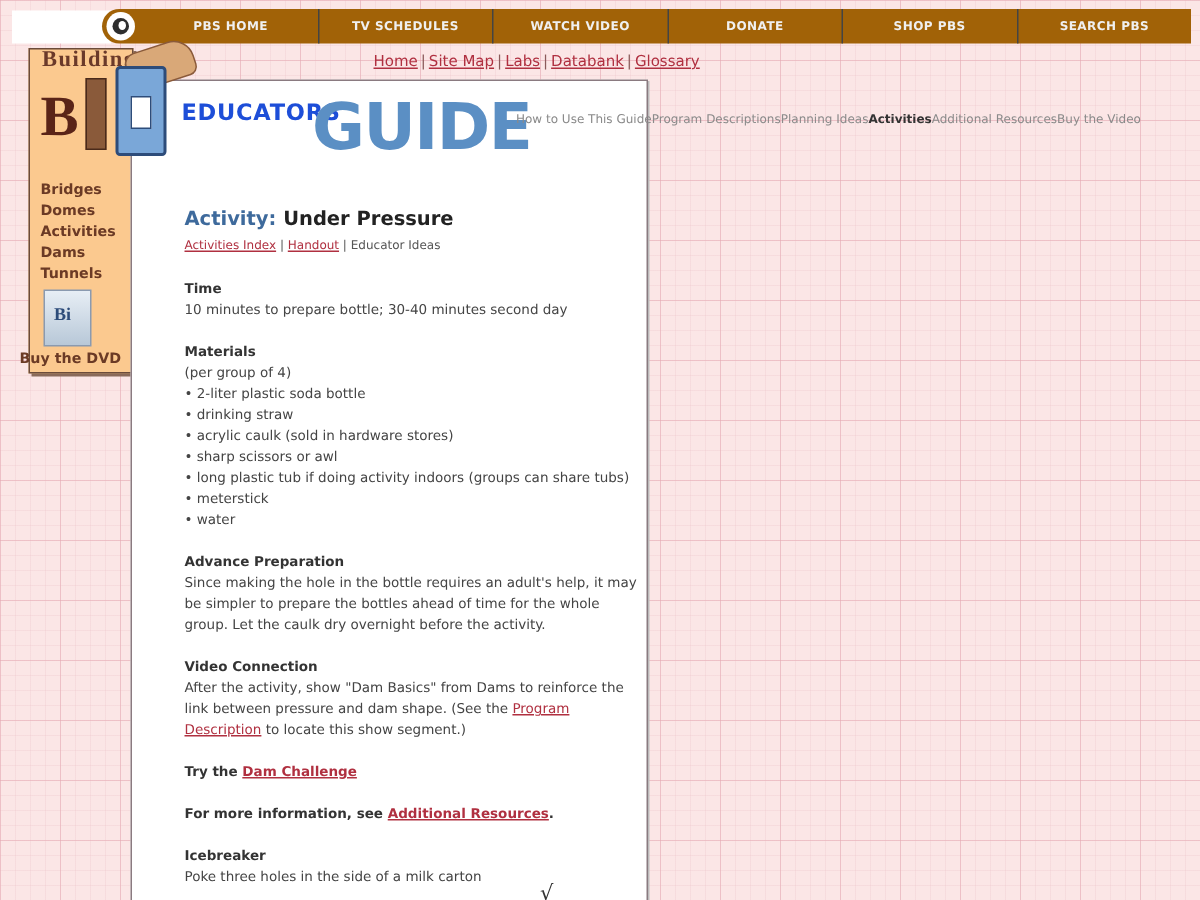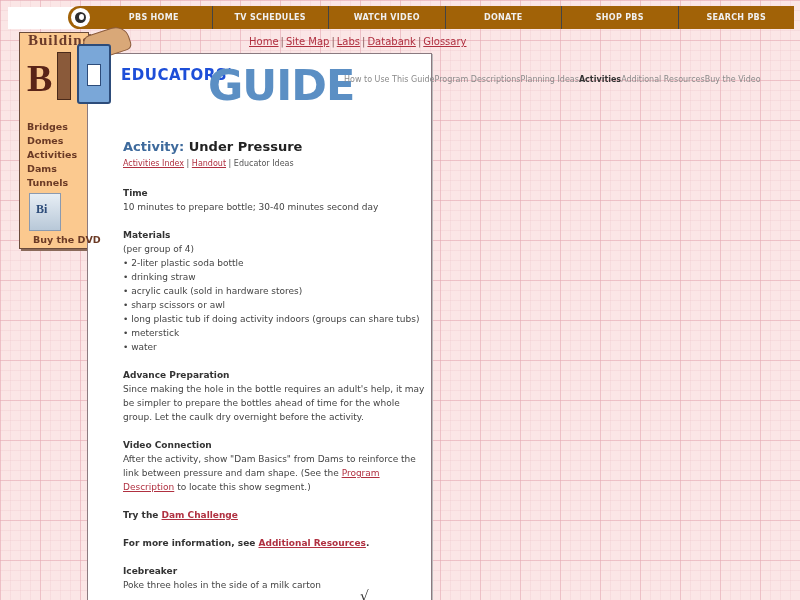--- a/index.html
+++ b/index.html
@@ -45,21 +45,21 @@
   .logo-g {
     position:absolute; left:77px; top:44px; width:30px; height:56px;
     background:#7aa7d8; border:2px solid #2d4c7a; border-radius:3px;
   }
   .logo-g::after { content:""; position:absolute; left:8px; top:18px; width:12px; height:20px; background:#fff; border:1px solid #2d4c7a;}
   .logo-hand { position:absolute; left:84px; top:30px; width:44px; height:24px; background:#d9a878; border-radius:8px 14px 6px 10px; transform:rotate(-18deg); border:1px solid #8a5a3a;}
   .side-links { position:absolute; left:27px; top:120px; display:flex; flex-direction:column; }
   .side-links a { font:bold 9.5px "DejaVu Sans", sans-serif; color:#6b3a25; text-decoration:none; line-height:14px; }
   .dvd-box { position:absolute; left:29px; top:193px; width:30px; height:36px; background:linear-gradient(#e7eef5,#b8c8d8); border:1px solid #8a9ab0; }
   .dvd-box span { position:absolute; left:6px; top:8px; font:bold 12px "Liberation Serif", serif; color:#2d4c7a; }
-  .buy-dvd { position:absolute; left:33px; top:234px; font:bold 9.5px "DejaVu Sans", sans-serif; color:#6b3a25; text-decoration:none; }
+  .buy-dvd { position:absolute; left:13px; top:234px; font:bold 9.5px "DejaVu Sans", sans-serif; color:#6b3a25; text-decoration:none; }
 
   
   .util-links { position:absolute; left:249px; top:36px; font:10px "DejaVu Sans", sans-serif; color:#8a2a2a; }
   .util-links a { color:#b03040; text-decoration:underline; }
   .util-links .sep { color:#8a5a5a; margin:0 2px; }
 
   
   .main {
     position:absolute; left:87px; top:53px; width:343px; height:560px;
     background:#fff; border:1px solid #8a7a80; box-shadow:1px 1px 0 #bbb;

